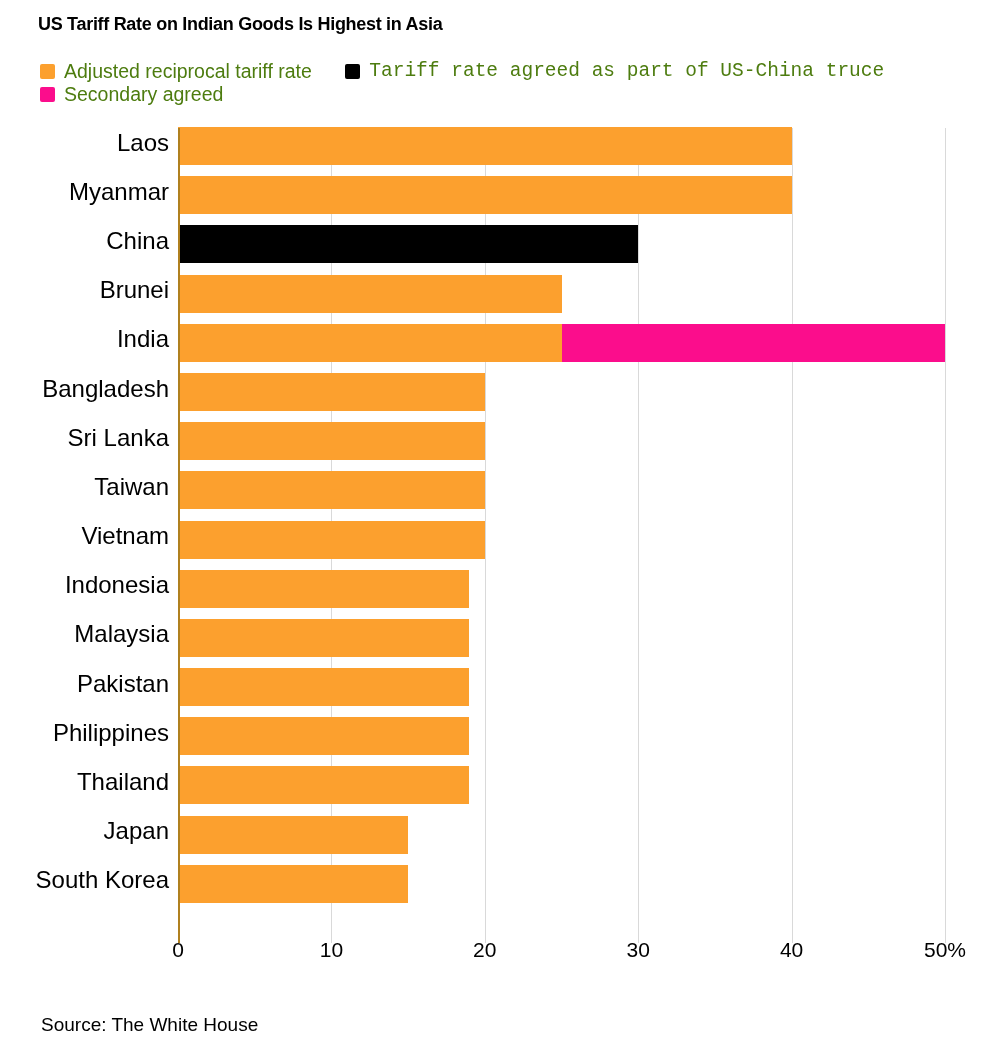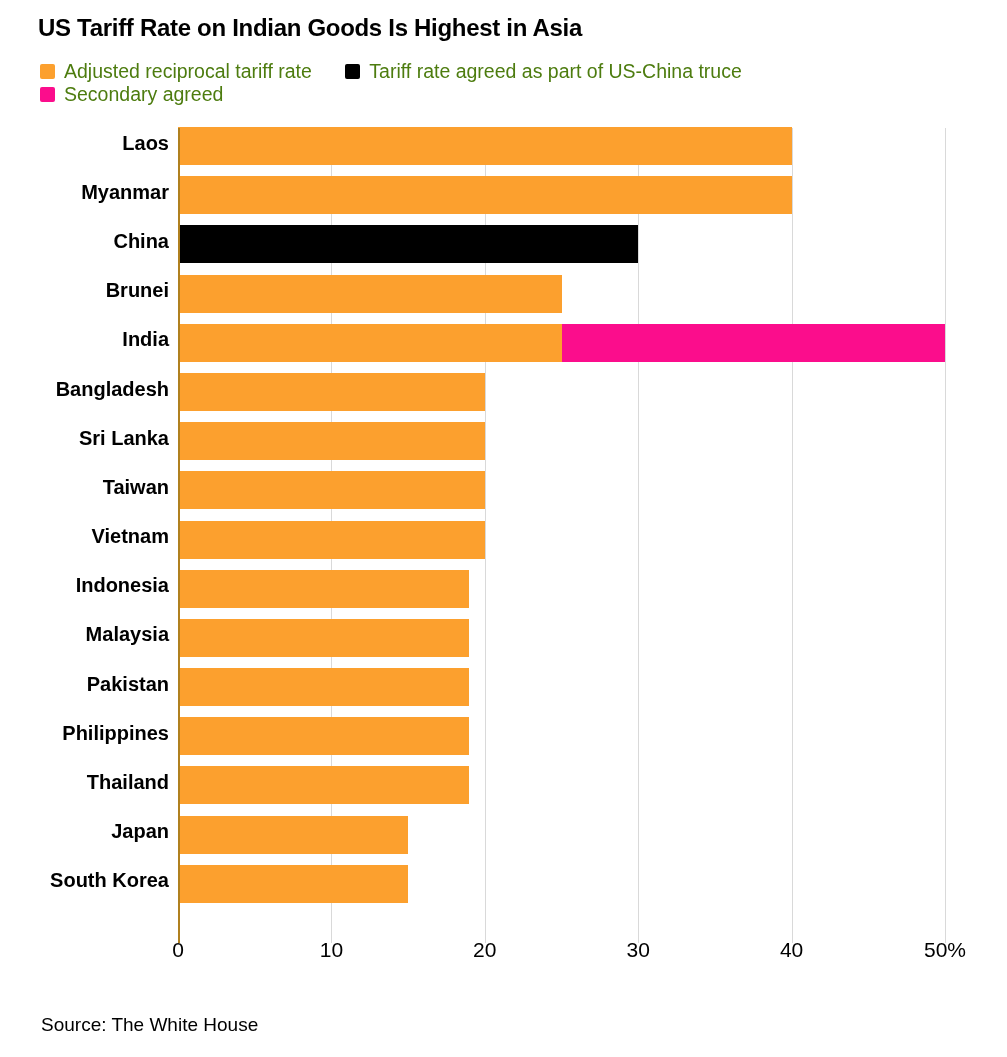--- a/index.html
+++ b/index.html
@@ -14,21 +14,21 @@
     color: #000000;
     overflow: hidden;
     position: relative;
   }
 
   
   #chart-title {
     position: absolute;
     left: 38px;
     top: 14px;
-    font-size: 24px;
+    font-size: 18px;
     font-weight: bold;
     letter-spacing: -0.3px;
     color: #000;
     white-space: nowrap;
   }
 
   
   #legend {
     position: absolute;
     left: 40px;
@@ -53,21 +53,21 @@
     display: inline-block;
     flex: 0 0 auto;
   }
   .legend-label {
     font-size: 19.5px;
     color: #4d7c0f;
     margin-left: 9px;
     line-height: 23px;
     white-space: nowrap;
   }
-  #legend-item-china { margin-left: 29px; }
+  #legend-item-china { margin-left: 29px; font-family: Liberation Mono, monospace; }
 
   
   #plot {
     position: absolute;
     left: 0;
     top: 118px;
     width: 1007px;
     height: 825px;
   }
   #gridlines {
@@ -97,25 +97,24 @@
   }
   .bar-row {
     position: relative;
     height: 49.2px;
   }
   .row-label {
     position: absolute;
     right: 838px;           
     top: 50%;
     transform: translateY(-50%);
-    font-size: 20px;
+    font-size: 24px;
     color: #000;
     white-space: nowrap;
     text-align: right;
-    font-weight: bold;
   }
   .bar-wrap {
     position: absolute;
     left: 178px;
     top: 9px;
     height: 38px;
     display: flex;
   }
   .bar-seg {
     height: 38px;

